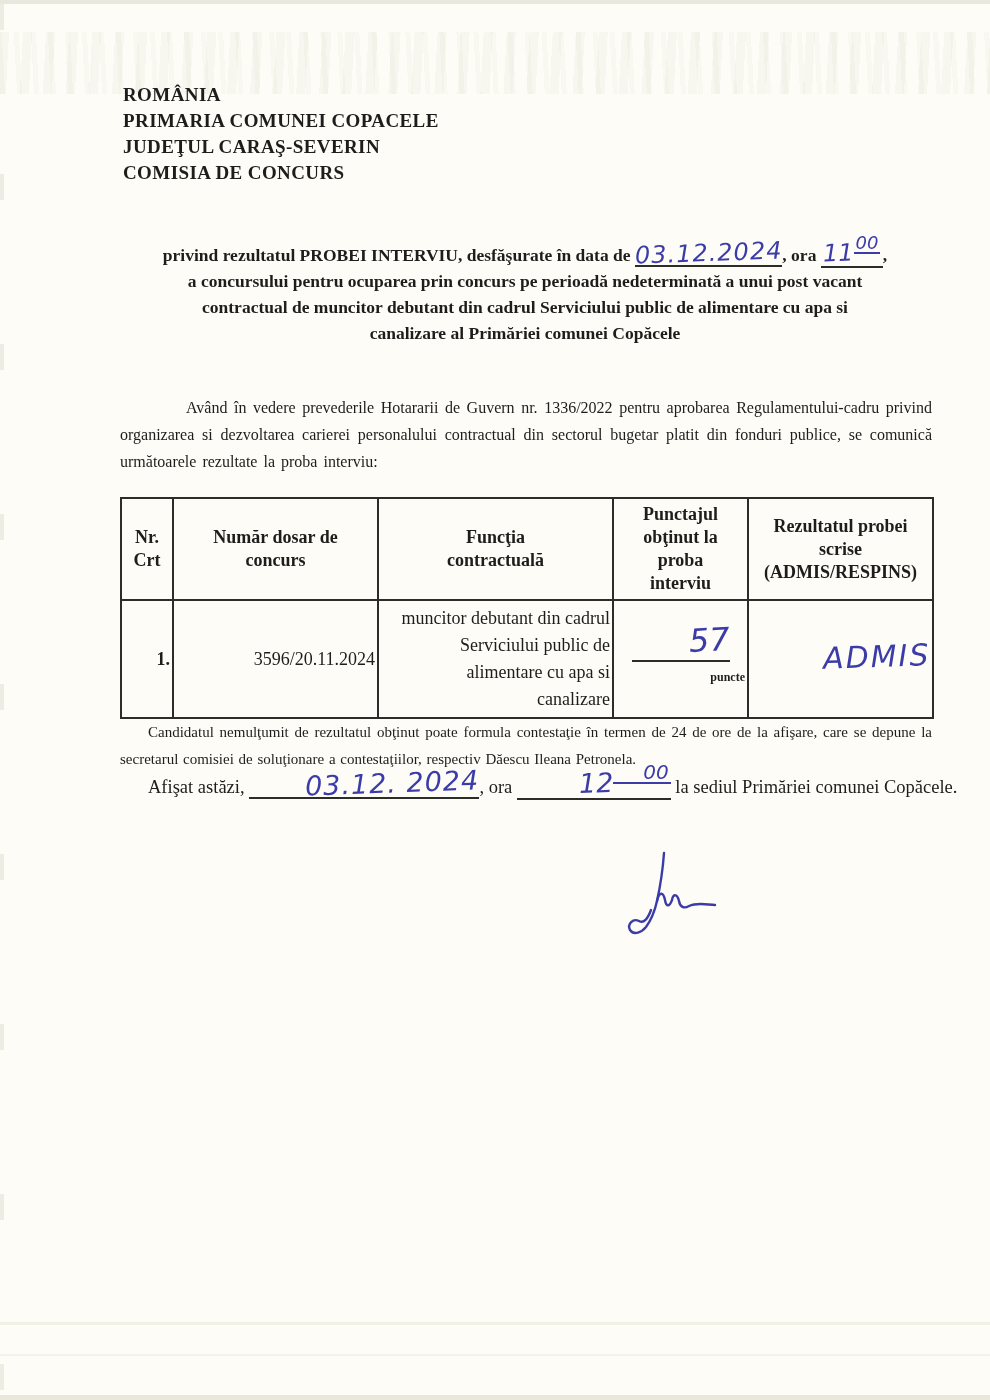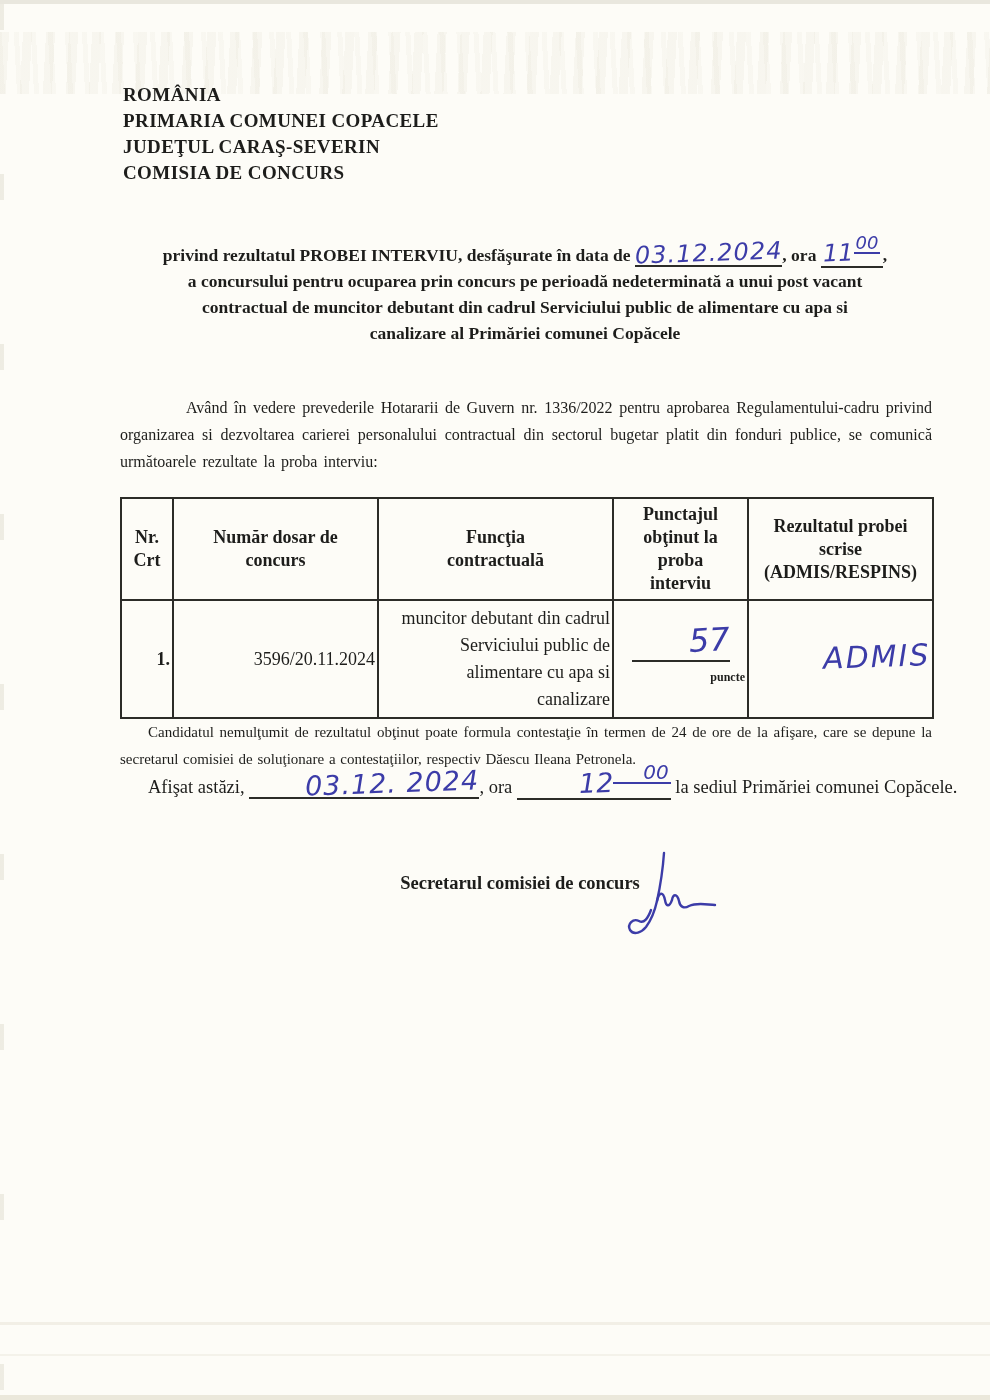--- a/index.html
+++ b/index.html
@@ -124,21 +124,20 @@
   <p class="contest">Candidatul nemulţumit de rezultatul obţinut poate formula contestaţie în termen de 24 de ore de la afişare, care se depune la secretarul comisiei de soluţionare a contestaţiilor, respectiv Dăescu Ileana Petronela.</p>
 
   <div class="posted">
     <span>Afişat astăzi,</span>
     <span class="blank p-date"><span class="hw hw-rot">03.12. 2024</span></span><span>,  ora</span>
     <span class="blank p-time"><span class="hw hw-rot">12</span><span class="hw hw-sup">00</span></span>
     <span>la sediul Primăriei comunei Copăcele.</span>
   </div>
 
   <div class="sig-block">
-    <div class="sig-role">Secretarul comisiei de concurs</div>
   </div>
   <svg class="sig-scribble" width="110" height="100" viewBox="0 0 110 100">
     <g fill="none" stroke="#3c3ca8" stroke-width="2.4" stroke-linecap="round">
       <path d="M46,6 C45,20 43,36 39,54 C37,63 34,72 28,80 C24,85 16,89 12,83 C9,77 15,71 21,74 C26,77 30,71 33,63"></path>
       <path d="M39,54 C41,45 45,44 47,53 C48,59 51,61 54,53 C55,47 59,46 61,54 C62,60 66,62 71,59 C80,55 90,58 97,58"></path>
     </g>
   </svg>
 
   <div class="scan-streak-1"></div>
   <div class="scan-streak-2"></div>

